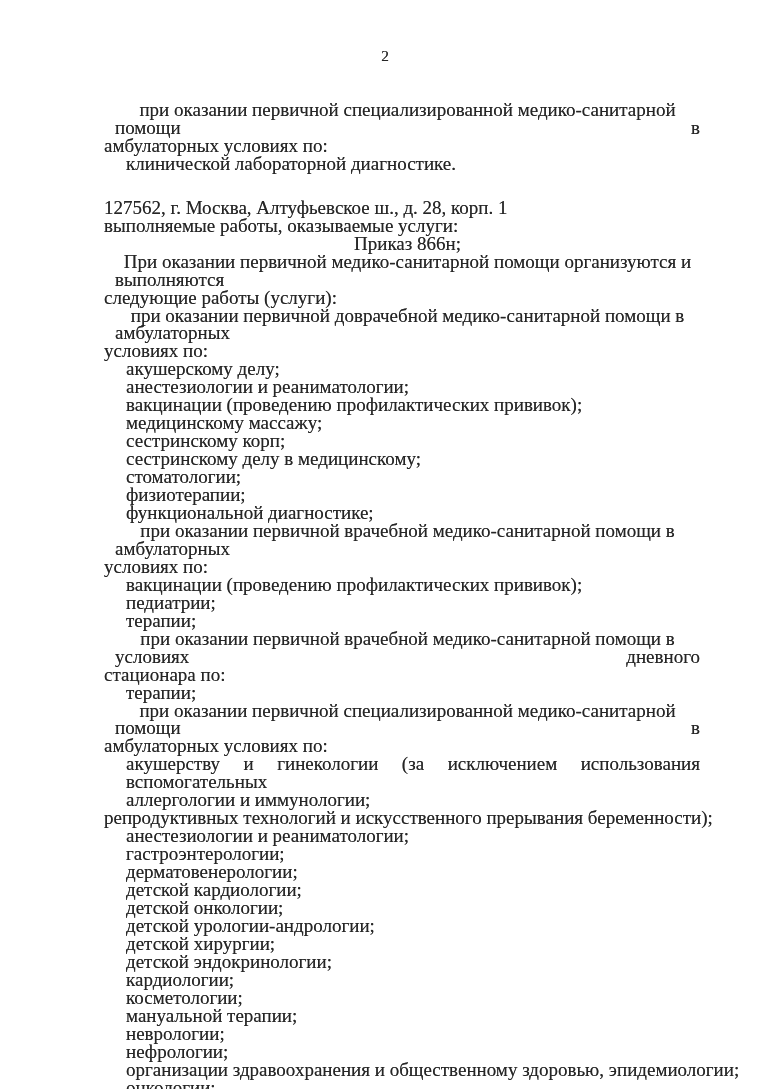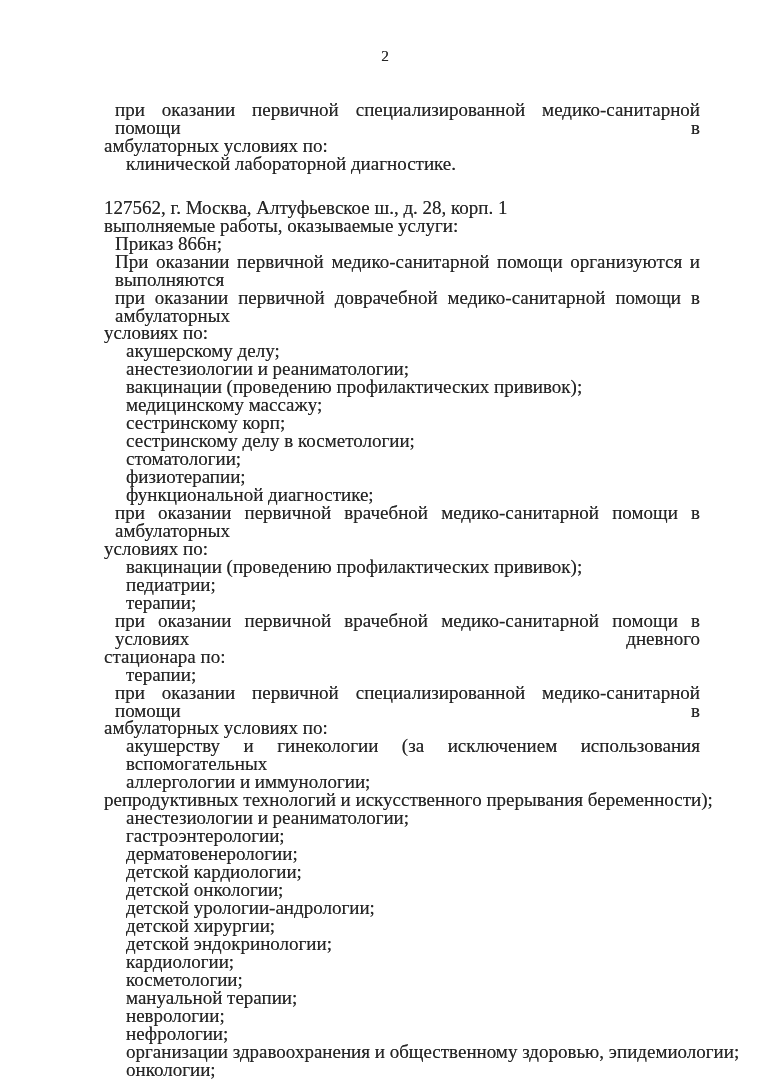--- a/index.html
+++ b/index.html
@@ -31,45 +31,46 @@
     line-height: 17.95px;
   }
   .line {
     white-space: nowrap;
   }
   .line.justify {
     white-space: normal;
     text-align: justify;
     text-align-last: justify;
   }
-  .line.i1 { padding-left: 11px; }
+  .line.i1 { padding-left: 11px; text-align: center; }
   .line.i2 { padding-left: 22px; }
   .line.gap { margin-top: 26px; }
 </style>
 </head>
 <body>
 
 <div class="page">
   <div class="page-number">2</div>
   <div class="text-block">
       <div class="line i1 justify">при оказании первичной специализированной медико-санитарной помощи в</div>
       <div class="line i0">амбулаторных условиях по:</div>
       <div class="line i2">клинической лабораторной диагностике.</div>
       <div class="line i0 gap">127562, г. Москва, Алтуфьевское ш., д. 28, корп. 1</div>
       <div class="line i0">выполняемые работы, оказываемые услуги:</div>
       <div class="line i1">Приказ 866н;</div>
       <div class="line i1 justify">При оказании первичной медико-санитарной помощи организуются и выполняются</div>
+      <div class="line i0">следующие работы (услуги):</div>
       <div class="line i1 justify">при оказании первичной доврачебной медико-санитарной помощи в амбулаторных</div>
       <div class="line i0">условиях по:</div>
       <div class="line i2">акушерскому делу;</div>
       <div class="line i2">анестезиологии и реаниматологии;</div>
       <div class="line i2">вакцинации (проведению профилактических прививок);</div>
       <div class="line i2">медицинскому массажу;</div>
       <div class="line i2">сестринскому корп;</div>
-      <div class="line i2">сестринскому делу в косметологии;</div>
+      <div class="line i2">сестринскому делу в медицинскому;</div>
       <div class="line i2">стоматологии;</div>
       <div class="line i2">физиотерапии;</div>
       <div class="line i2">функциональной диагностике;</div>
       <div class="line i1 justify">при оказании первичной врачебной медико-санитарной помощи в амбулаторных</div>
       <div class="line i0">условиях по:</div>
       <div class="line i2">вакцинации (проведению профилактических прививок);</div>
       <div class="line i2">педиатрии;</div>
       <div class="line i2">терапии;</div>
       <div class="line i1 justify">при оказании первичной врачебной медико-санитарной помощи в условиях дневного</div>
       <div class="line i0">стационара по:</div>

